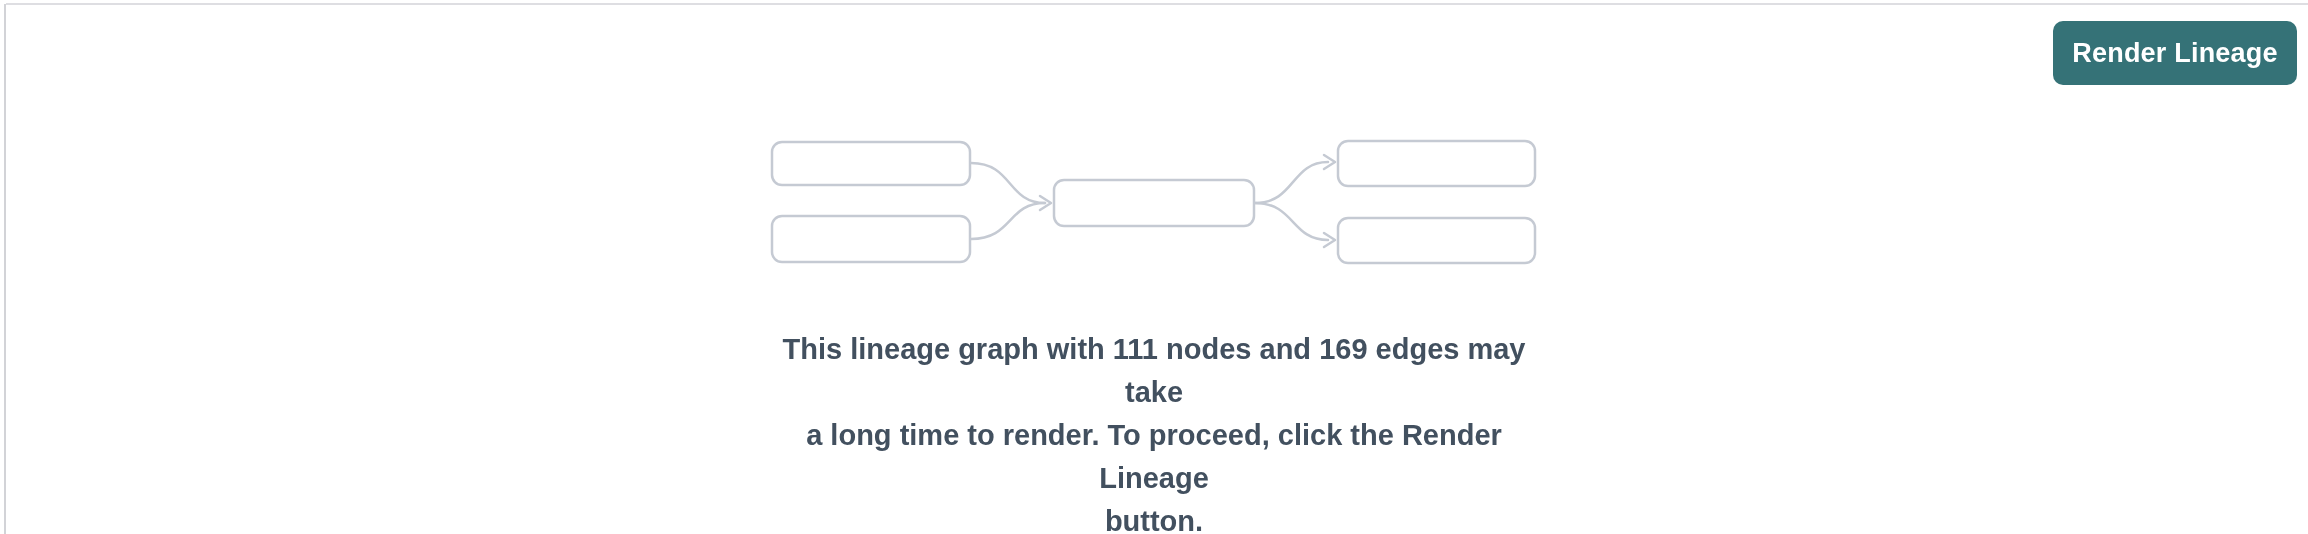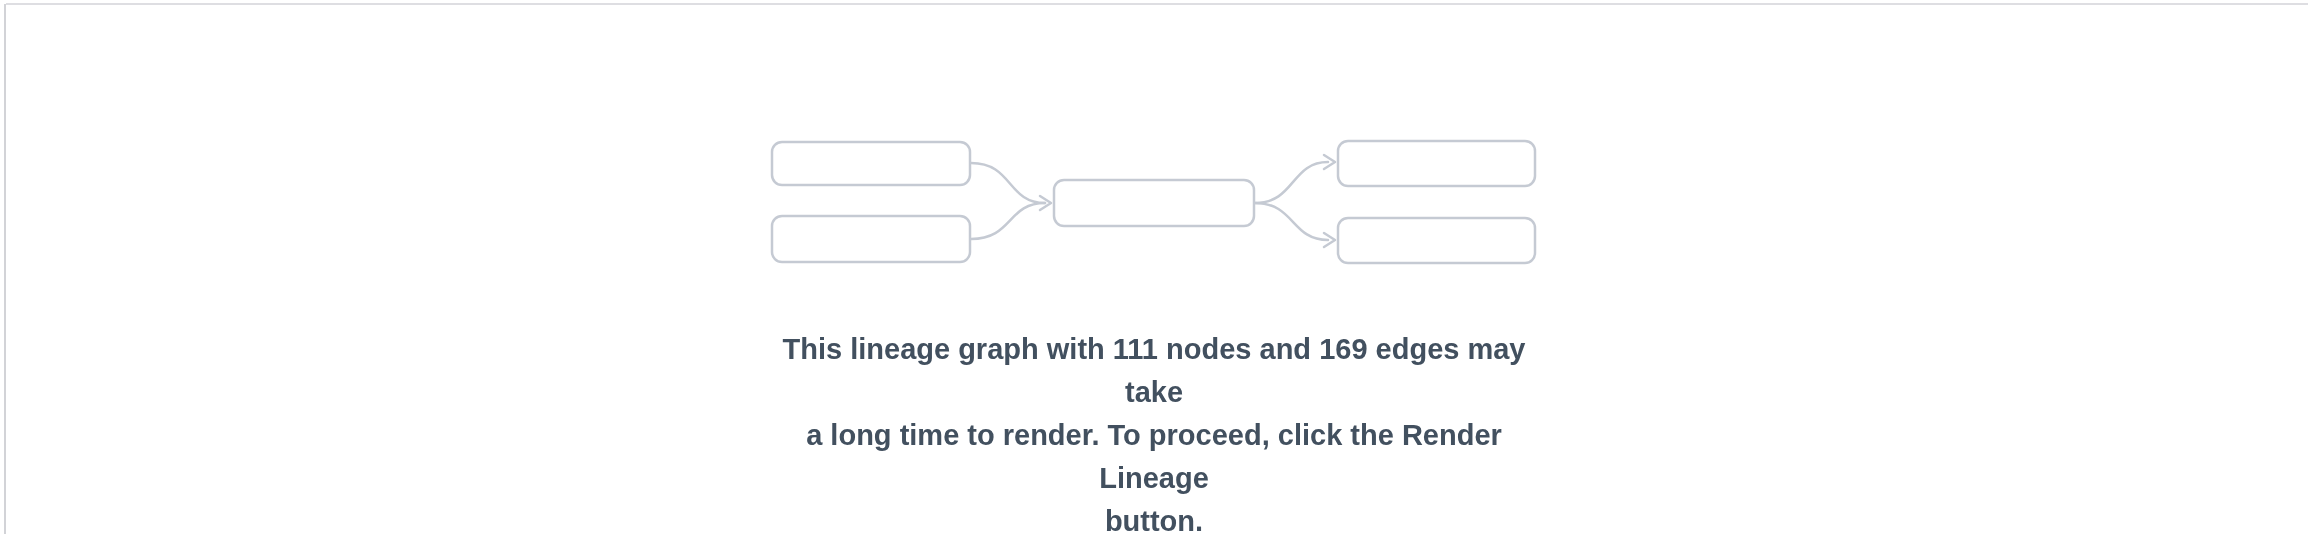--- a/index.html
+++ b/index.html
@@ -78,20 +78,21 @@
   }
 </style>
 </head>
 <body>
 
 <div class="page">
 
   <div class="top-border"></div>
   <div class="left-border"></div>
 
+  <button class="render-button">Render Lineage</button>
 
   <svg class="illustration" width="770" height="126" viewBox="0 0 770 126">
 
     <path class="edge-line" d="M 202 24 C 244 24 238 64 276 64"></path>
     <path class="edge-line" d="M 202 100 C 244 100 238 64 276 64"></path>
     <path class="arrow-head" d="M 271 57 L 282 64 L 271 71"></path>
 
     <path class="edge-line" d="M 486 64 C 526 64 522 23 559 23"></path>
     <path class="edge-line" d="M 486 64 C 526 64 522 101 559 101"></path>
     <path class="arrow-head" d="M 555 16 L 566 23 L 555 30"></path>

